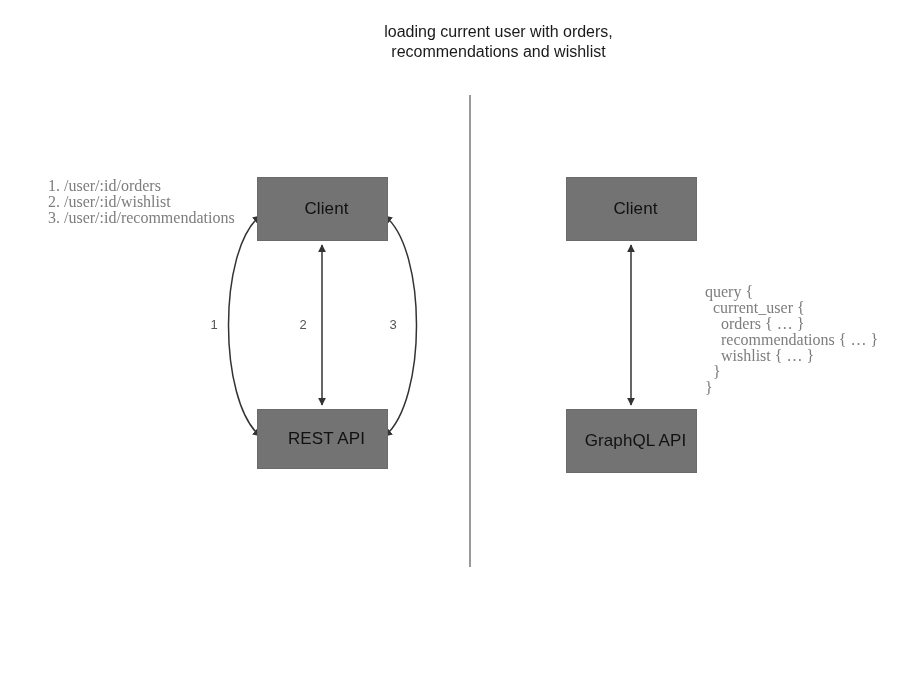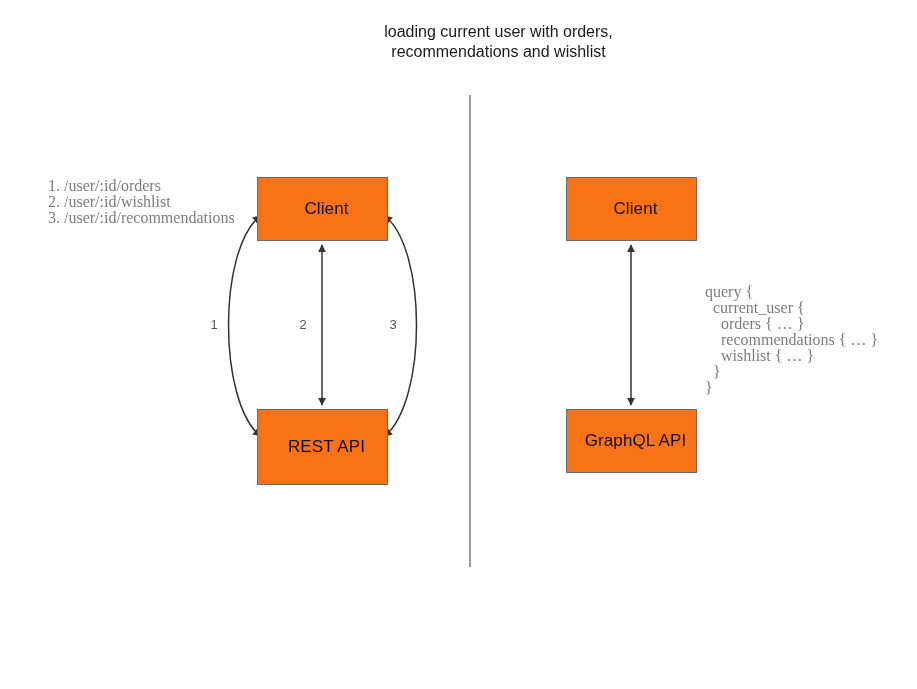--- a/index.html
+++ b/index.html
@@ -46,34 +46,34 @@
     top: 0;
     width: 917px;
     height: 689px;
     pointer-events: none;
   }
 
   
   .node-box {
     position: absolute;
     box-sizing: border-box;
-    background: #f97316;
+    background: #737373;
     border: 1.4px solid #6b6b6b;
     display: flex;
     align-items: center;
     justify-content: center;
     font-family: "Liberation Sans", sans-serif;
     font-size: 17px;
     color: #111111;
     letter-spacing: 0.1px;
     padding-left: 8px;
   }
 
   #node-rest-client  { left: 217px; top: 177px; width: 131px; height: 64px; }
-  #node-rest-api     { left: 217px; top: 409px; width: 131px; height: 76px; }
+  #node-rest-api     { left: 217px; top: 409px; width: 131px; height: 60px; }
   #node-gql-client   { left: 526px; top: 177px; width: 131px; height: 64px; }
   #node-gql-api      { left: 526px; top: 409px; width: 131px; height: 64px; justify-content: center; }
 
   
   .edge-label {
     position: absolute;
     font-family: "Liberation Sans", sans-serif;
     font-size: 13px;
     color: #555555;
     text-align: center;

